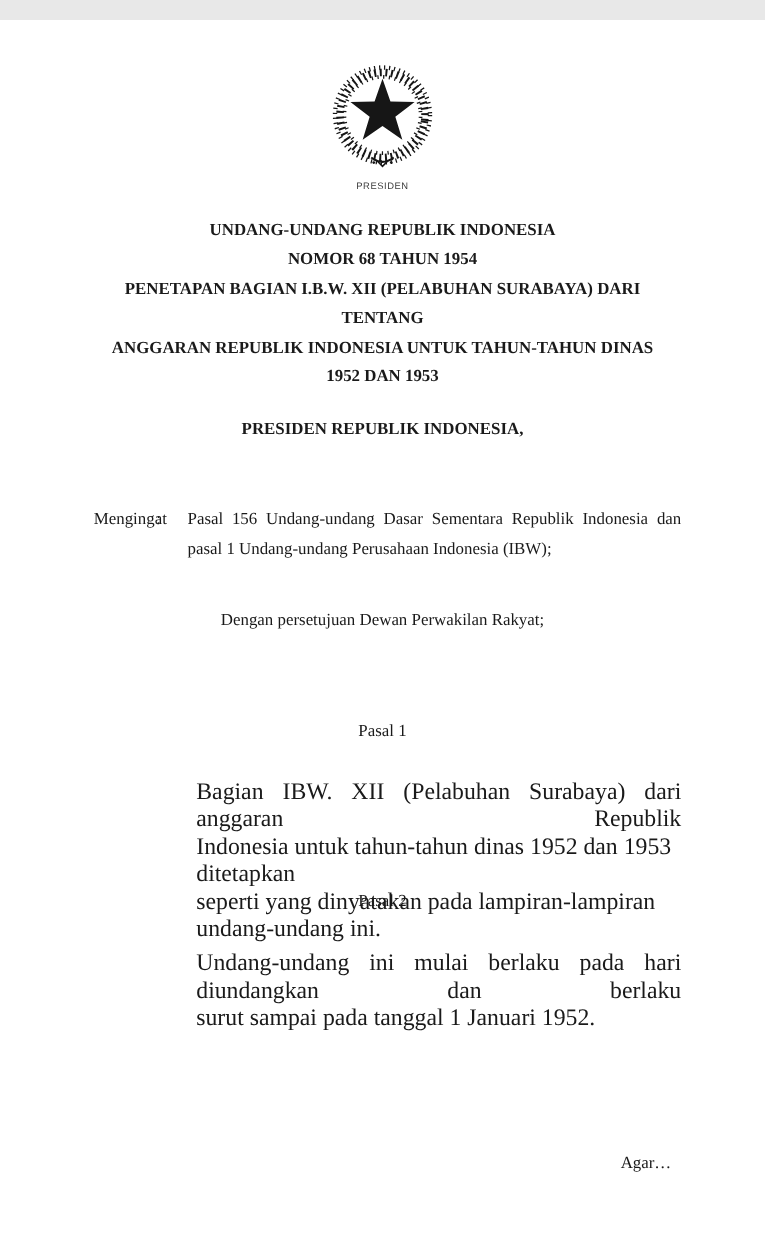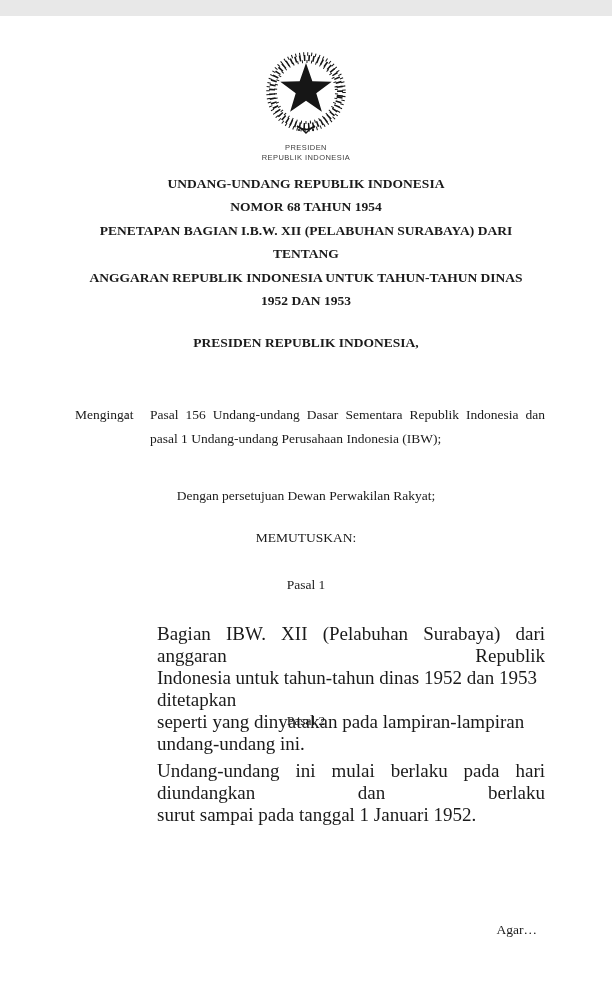--- a/index.html
+++ b/index.html
@@ -95,21 +95,20 @@
 
       <polygon fill="#161616" points="52,13 58.35,31.26 77.68,31.66 62.27,43.34 67.87,61.84 52,50.8 36.13,61.84 41.73,43.34 26.32,31.66 45.65,31.26"></polygon>
 
       <path d="M43 76 q9 7 18 0" fill="none" stroke="#161616" stroke-width="1.6"></path>
       <path d="M48 79 l4 4 l4 -4" fill="none" stroke="#161616" stroke-width="1.4"></path>
       <circle cx="45" cy="80" r="1.1" fill="#161616"></circle>
       <circle cx="59" cy="80" r="1.1" fill="#161616"></circle>
     </svg>
     <div class="emblem-caption">
       <div>PRESIDEN</div>
-      <div>REPUBLIK INDONESIA</div>
     </div>
   </header>
 
   <section class="title-block">
     <div>UNDANG-UNDANG REPUBLIK INDONESIA</div>
     <div>NOMOR 68 TAHUN 1954</div>
     <div>PENETAPAN BAGIAN I.B.W. XII (PELABUHAN SURABAYA) DARI</div>
     <div>TENTANG</div>
     <div>ANGGARAN REPUBLIK INDONESIA UNTUK TAHUN-TAHUN DINAS</div>
     <div>1952 DAN 1953</div>
@@ -121,21 +120,20 @@
     <span class="c-label">Mengingat</span>
     <span class="c-colon">:</span>
     <div class="c-body">
       <div class="j-line">Pasal 156 Undang-undang Dasar Sementara Republik Indonesia dan</div>
       <div>pasal 1 Undang-undang Perusahaan Indonesia (IBW);</div>
     </div>
   </section>
 
   <div class="center-line approval">Dengan persetujuan Dewan Perwakilan Rakyat;</div>
 
-  <div class="center-line decision">MEMUTUSKAN:</div>
 
   <div class="center-line heading-p1">Pasal 1</div>
   <section class="article-body body-p1">
     <div class="j-line">Bagian IBW. XII (Pelabuhan Surabaya) dari anggaran Republik</div>
     <div>Indonesia untuk tahun-tahun dinas 1952 dan 1953 ditetapkan</div>
     <div>seperti yang dinyatakan pada lampiran-lampiran undang-undang ini.</div>
   </section>
 
   <div class="center-line heading-p2">Pasal 2</div>
   <section class="article-body body-p2">

